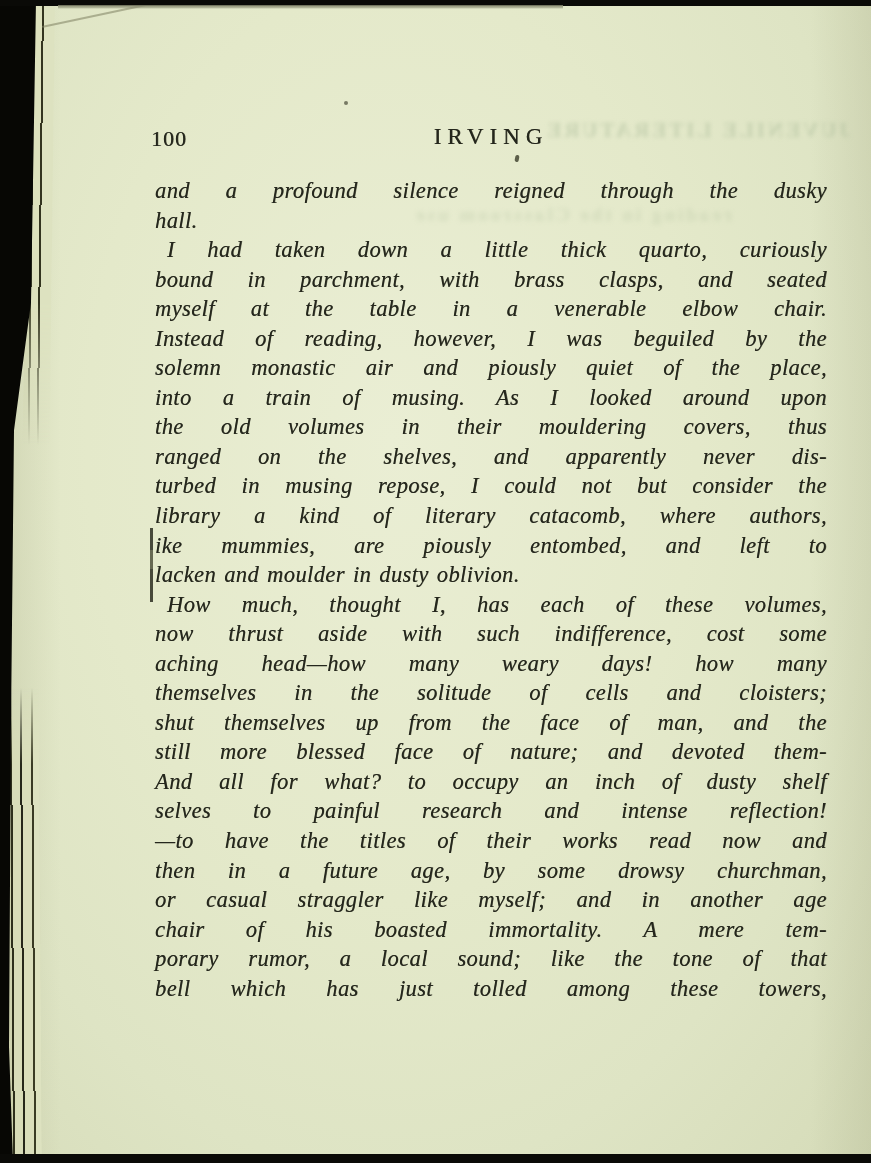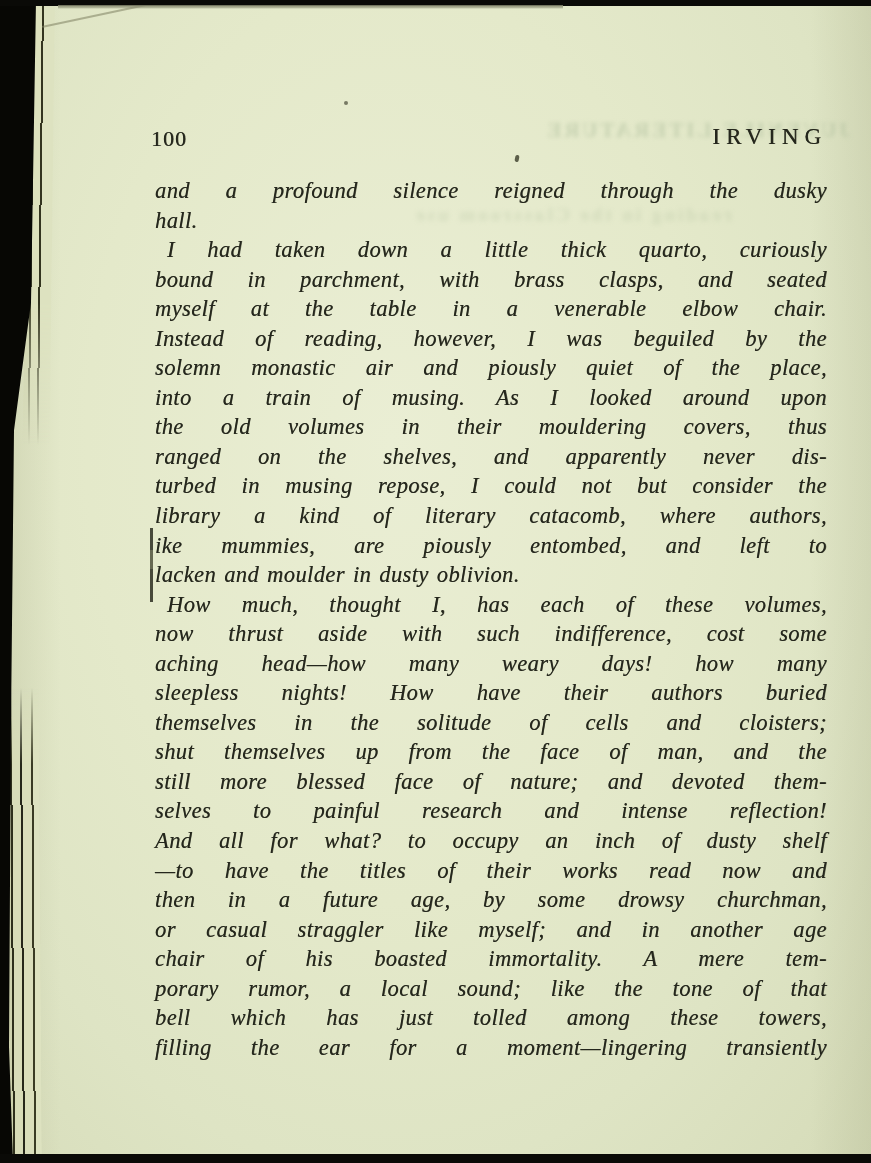--- a/index.html
+++ b/index.html
@@ -32,21 +32,21 @@
   
   .ghost{position:absolute;color:#afbf9d;font-weight:bold;transform:scaleX(-1);
     filter:blur(2px);letter-spacing:3px;white-space:nowrap;}
   .ghost1{top:118px;left:588px;width:262px;font-size:21px;opacity:.55;}
   .ghost2{top:204px;left:302px;width:430px;font-size:19px;opacity:.34;filter:blur(2.5px);}
   
   .content{position:absolute;left:155px;top:124px;width:672px;color:#24261c;}
   .hdr{position:relative;height:30px;}
   .pagenum{position:absolute;left:-4px;top:2px;font-size:22px;letter-spacing:1px;
     text-shadow:.4px .4px .5px rgba(25,27,15,.7);}
-  .runhead{position:absolute;left:0;right:0;top:0;text-align:right;font-size:23px;
+  .runhead{position:absolute;left:0;right:0;top:0;text-align:center;font-size:23px;
     letter-spacing:6px;text-shadow:.4px .4px .5px rgba(25,27,15,.7);}
   .body{position:absolute;left:0;top:52px;width:672px;font-size:22.5px;
     letter-spacing:.4px;word-spacing:2px;
     text-shadow:.3px .3px .4px rgba(28,30,18,.6);}
   .line{line-height:29.55px;white-space:normal;font-style:italic;}
   .line.j{text-align:justify;text-align-last:justify;}
   .line.ind{text-indent:12px;}
   
   .speck-dot{position:absolute;left:344px;top:101px;width:4px;height:4px;border-radius:50%;
     background:#5a5c48;opacity:.8;}
@@ -84,33 +84,31 @@
           <div class="line j">ranged on the shelves, and apparently never dis-</div>
           <div class="line j">turbed in musing repose, I could not but consider the</div>
           <div class="line j">library a kind of literary catacomb, where authors,</div>
           <div class="line j">ike mummies, are piously entombed, and left to</div>
           <div class="line">lacken and moulder in dusty oblivion.</div>
         </div>
         <div>
           <div class="line j ind">How much, thought I, has each of these volumes,</div>
           <div class="line j">now thrust aside with such indifference, cost some</div>
           <div class="line j">aching head—how many weary days! how many</div>
-          <div class="line j">sleepless nights!  How have their authors buried</div>
           <div class="line j">themselves in the solitude of cells and cloisters;</div>
           <div class="line j">shut themselves up from the face of man, and the</div>
           <div class="line j">still more blessed face of nature; and devoted them-</div>
+          <div class="line j">And all for what? to occupy an inch of dusty shelf</div>
           <div class="line j">selves to painful research and intense reflection!</div>
-          <div class="line j">And all for what? to occupy an inch of dusty shelf</div>
           <div class="line j">—to have the titles of their works read now and</div>
           <div class="line j">then in a future age, by some drowsy churchman,</div>
           <div class="line j">or casual straggler like myself; and in another age</div>
           <div class="line j">chair of his boasted immortality.  A mere tem-</div>
           <div class="line j">porary rumor, a local sound; like the tone of that</div>
           <div class="line j">bell which has just tolled among these towers,</div>
-          <div class="line j">filling the ear for a moment—lingering transiently</div>
         </div>
       </div>
   </div>
 
   <div class="speck-dot"></div>
   <div class="speck-comma"></div>
   <div class="cut-letter-mark"></div>
 
   <div class="stack-top"></div>
   <div class="stack-bottom"></div>

